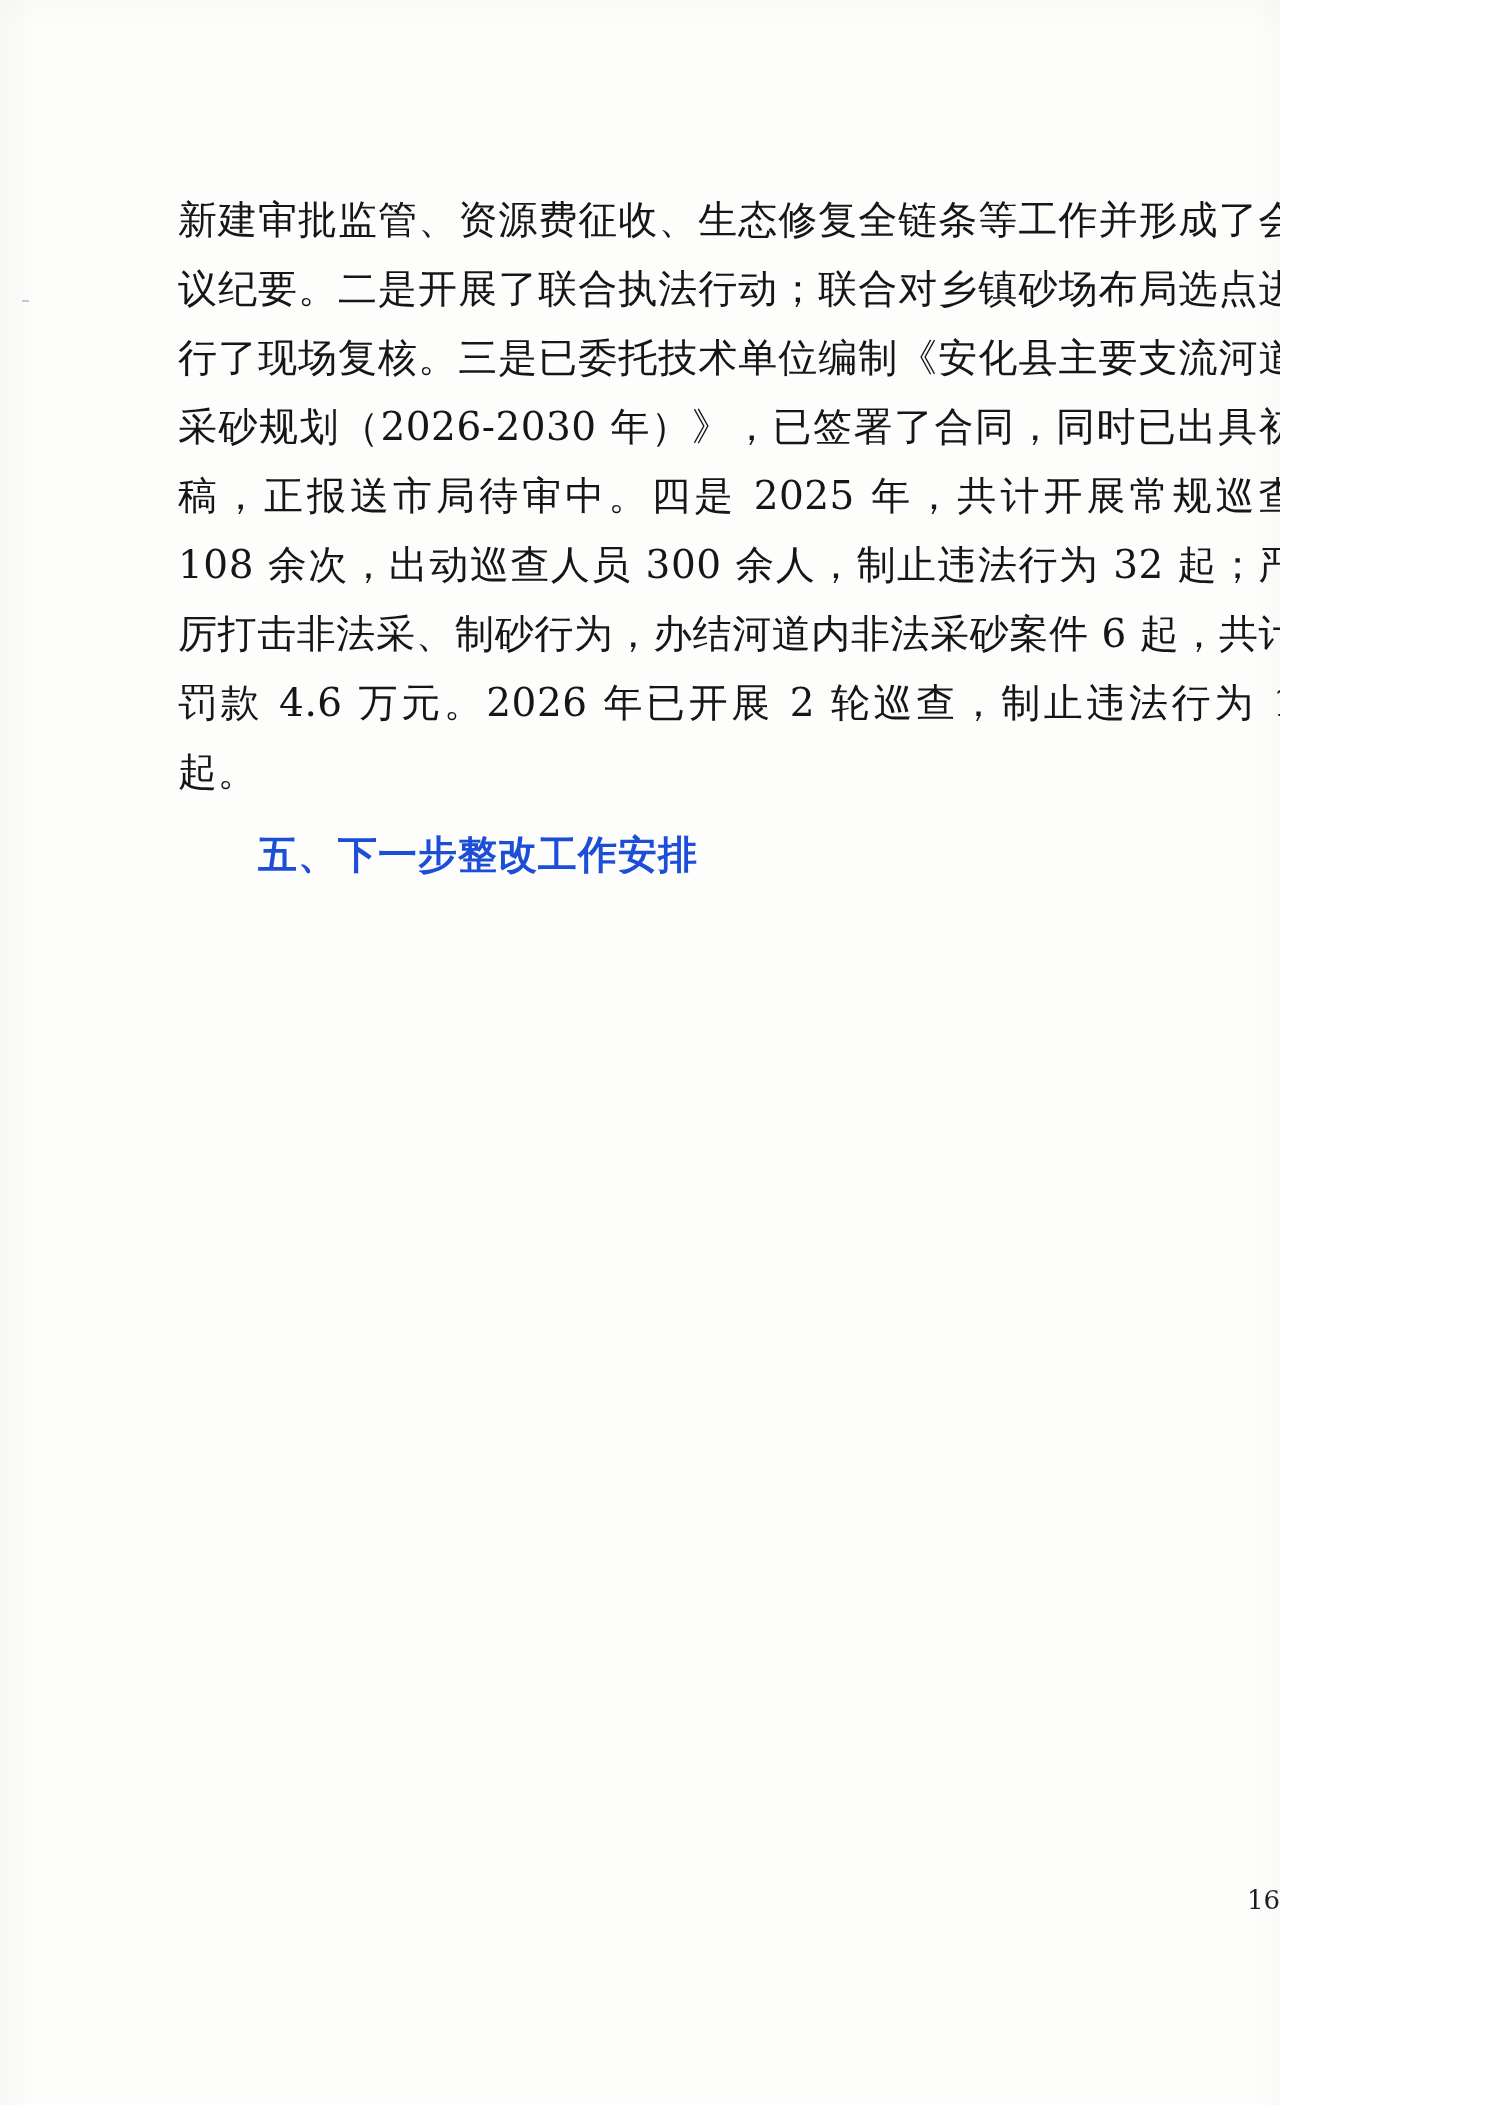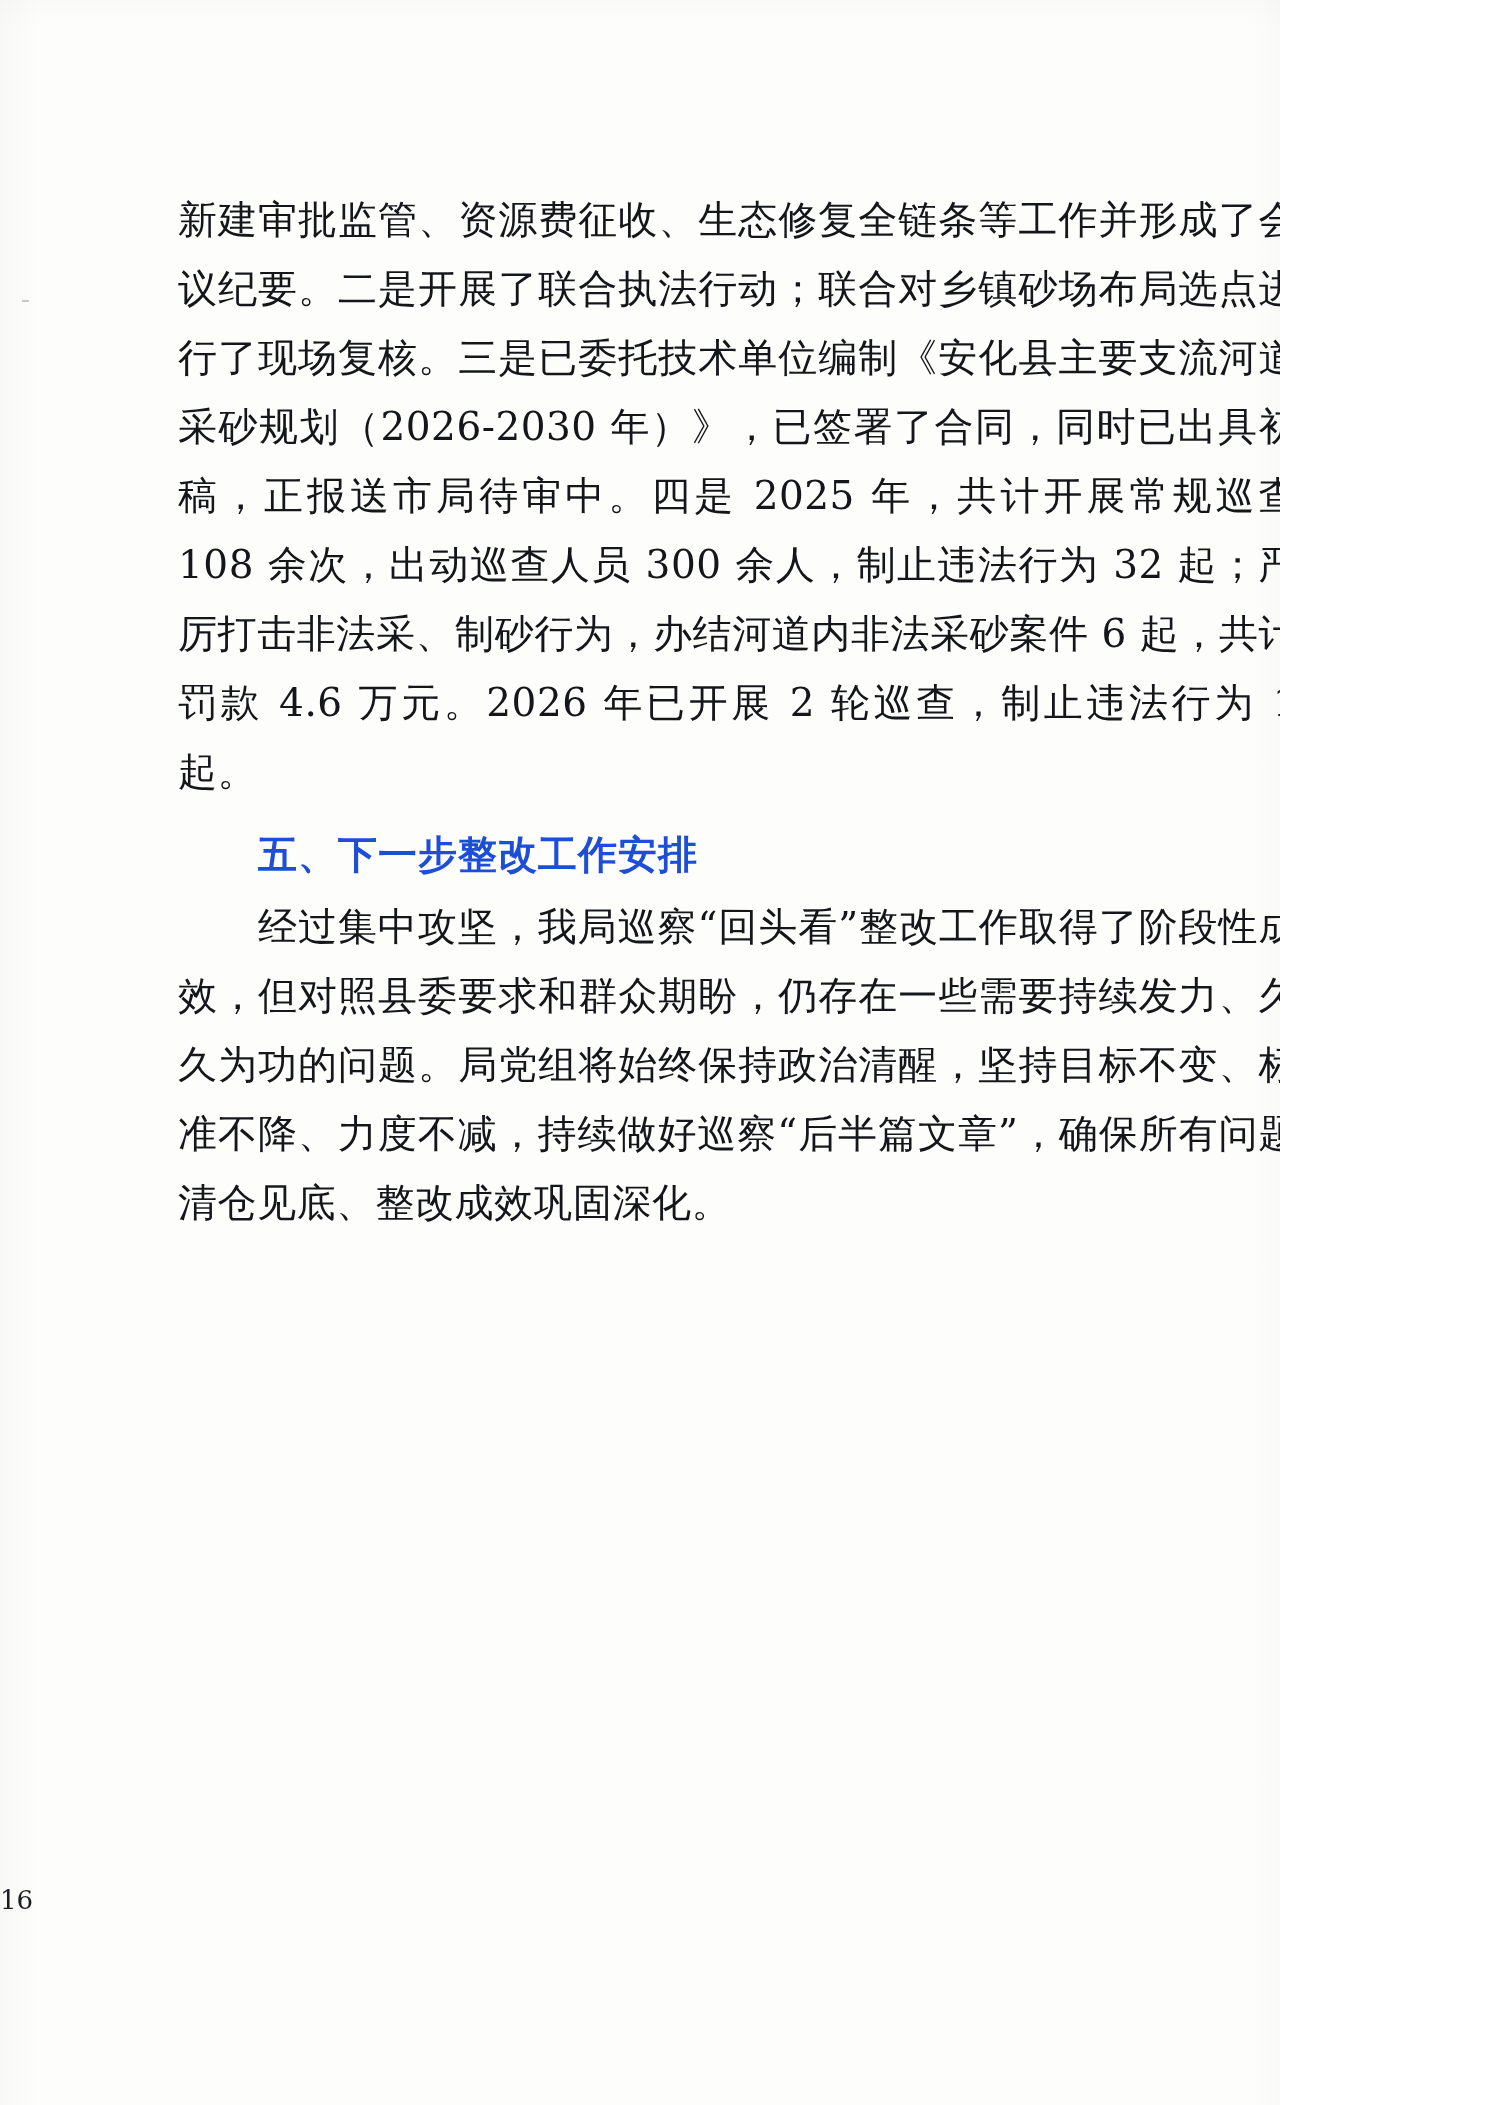--- a/index.html
+++ b/index.html
@@ -65,39 +65,38 @@
     text-indent: 80px;
     letter-spacing: 1px;
     color: #1d4ed8;
     font-family: "DejaVu Sans", "Liberation Sans", sans-serif;
   }
   .page-number {
     position: absolute;
     left: 0;
     right: 0;
     top: 1885px;
-    text-align: left;
+    text-align: right;
     font-size: 26px;
     color: #1b1d21;
     font-family: "DejaVu Serif", "Liberation Serif", serif;
   }
 </style>
 </head>
 <body>
 
 <div class="page">
 
   <div class="scan-mark"></div>
 
   <div class="content">
 
     <p class="body-text">新建审批监管、资源费征收、生态修复全链条等工作并形成了会议纪要。二是开展了联合执法行动；联合对乡镇砂场布局选点进行了现场复核。三是已委托技术单位编制《安化县主要支流河道采砂规划（2026-2030 年）》，已签署了合同，同时已出具初稿，正报送市局待审中。四是 2025 年，共计开展常规巡查 108 余次，出动巡查人员 300 余人，制止违法行为 32 起；严厉打击非法采、制砂行为，办结河道内非法采砂案件 6 起，共计罚款 4.6 万元。2026 年已开展 2 轮巡查，制止违法行为 1 起。</p>
 
     <h2 class="section-heading">五、下一步整改工作安排</h2>
 
-    <p class="body-text indent">经过集中攻坚，我局巡察“回头看”整改工作取得了阶段性成效，但对照县委要求和群众期盼，仍存在一些需要持续发力、久久为功的问题。局党组将始终保持政治清醒，坚持目标不变、标准不降、力度不减，持续做好巡察“后半篇文章”，确保所有问题清仓见底、整改成效巩固深化。</p>
 
 
   </div>
 
   <div class="page-number">16</div>
 
 </div>
 
 </body></html>

